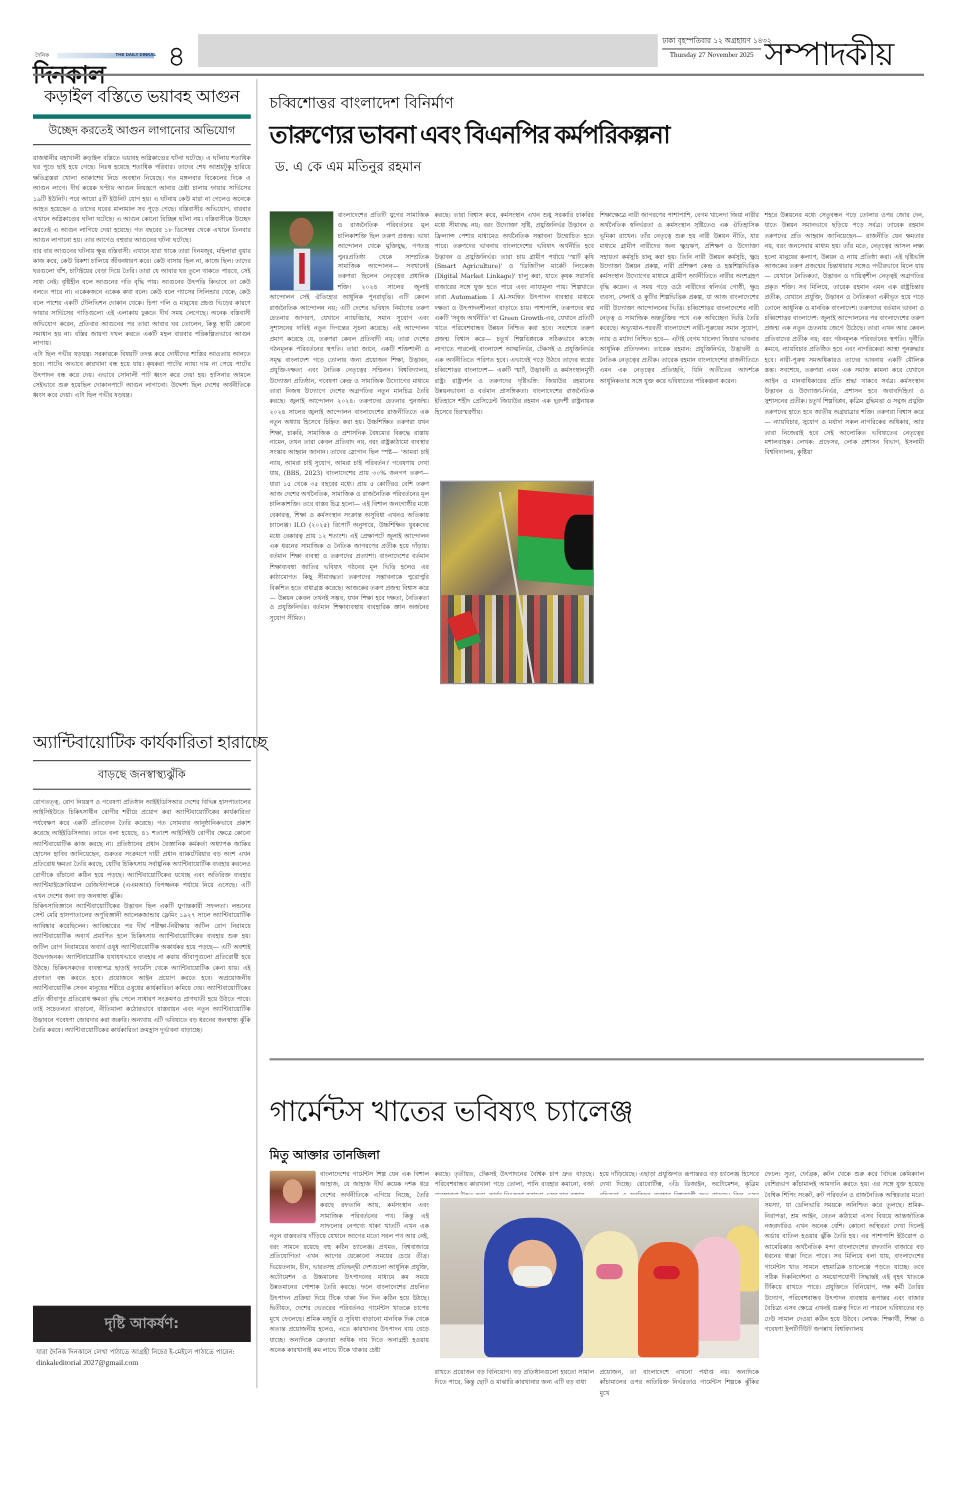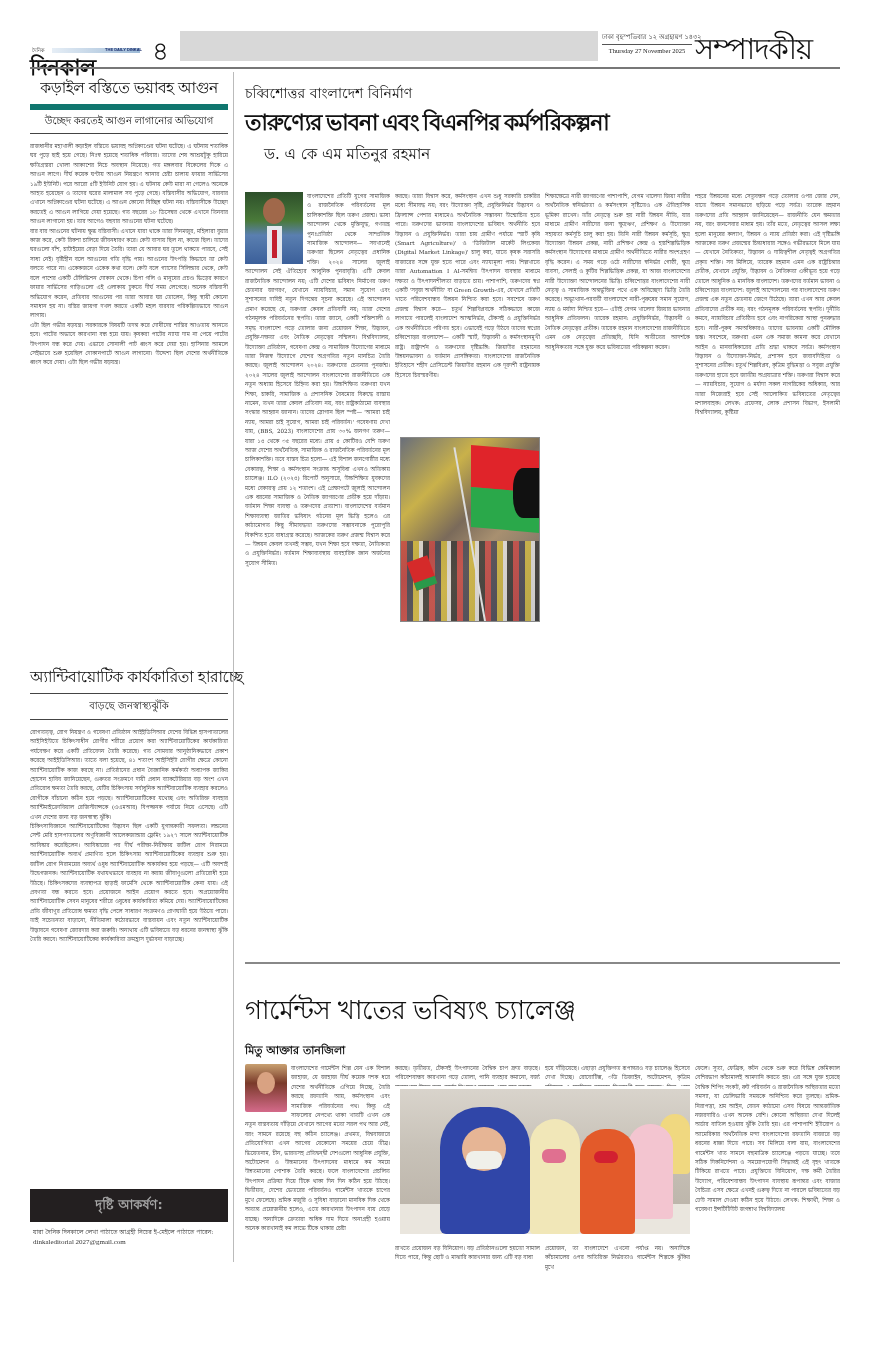--- a/index.html
+++ b/index.html
@@ -19,40 +19,40 @@
   .gray-bar { position: absolute; left: 150px; top: 3px; width: 418px; height: 30px; background: #d8d8d8; }
   .date-box { position: absolute; left: 572px; top: 4px; width: 90px; text-align: center; }
   .date-bn { font-size: 6.5px; border-bottom: 1px solid #555; padding-bottom: 1px; white-space: nowrap; }
   .date-en { font-size: 6.5px; font-family: "Liberation Serif", serif; margin-top: 2px; white-space: nowrap; }
   .section-title { position: absolute; left: 665px; top: -2px; font-size: 29px; font-family: "DejaVu Sans", sans-serif; color:#111; white-space: nowrap; letter-spacing:-1px; }
   .top-rule { position: absolute; left: 30px; top: 67px; width: 810px; height: 2px; background: #777; }
 
   
   .left-col { position: absolute; left: 30px; top: 72px; width: 198px; }
   .story-head { font-family: "DejaVu Sans", sans-serif; font-size: 15.5px; text-align: center; color: #111; padding: 4px 0 2px; letter-spacing: -0.5px; white-space: nowrap;}
-  .story-sub { font-family: Liberation Serif, serif; font-size: 10px; text-align: center; border-top: 6px solid #0f766e; border-bottom: 1.5px solid #444; padding: 3px 0; color: #111; }
+  .story-sub { font-family: Liberation Sans, sans-serif; font-size: 10px; text-align: center; border-top: 4px solid #0f766e; border-bottom: 1.5px solid #444; padding: 3px 0; color: #111; }
   .body-text { font-size: 5.6px; line-height: 9.4px; text-align: justify; color: #333; }
   .p { margin-top: 0; }
 
   .fire-body { margin-top: 8px; height: 505px; overflow: hidden; }
   .anti-head { margin-top: 14px; font-size: 15.5px; border-bottom: 1px solid #444; }
   .anti-sub { border-top: none; font-size: 10px; text-align:center; font-family:"DejaVu Sans",sans-serif; padding: 4px 0; border-bottom: 1.5px solid #444; }
   .anti-body { margin-top: 8px; height: 455px; overflow: hidden; }
 
   .attention-box { margin-top: 6px; background: #231f20; color: #a3a3a3; text-align: center; font-family: "DejaVu Sans", sans-serif; font-weight: bold; font-size: 13px; padding: 6px 0; }
   .attention-text { font-size: 6px; line-height: 9.5px; margin-top: 5px; padding: 0 3px; color:#333; }
   .attention-email { font-family: "Liberation Serif", serif; font-size: 7px; }
 
   .col-divider { position: absolute; left: 233px; top: 72px; width: 1px; height: 1190px; background: #bbb; }
 
   
   .main { position: absolute; left: 245px; top: 72px; width: 595px; }
   .kicker { font-family: "DejaVu Sans", sans-serif; font-size: 14px; color: #111; margin-top: 10px; white-space:nowrap;}
   .headline { font-family: Liberation Serif, serif; font-size: 22px; font-weight: bold; color: #111; letter-spacing: -1px; line-height: 34px; white-space:nowrap;}
-  .byline { font-family: "DejaVu Sans", sans-serif; font-size: 15px; color:#111; margin-top: 2px; margin-left: 19px; }
+  .byline { font-family: "DejaVu Sans", sans-serif; font-size: 12px; color:#111; margin-top: 2px; margin-left: 5px; }
 
   .cols { position: absolute; top: 120px; left: 0; width: 595px; height: 740px; }
   .col { position: absolute; top: 0; width: 145px; height: 740px; overflow: hidden; }
   .col1 { left: 0; } .col2 { left: 150px; } .col3 { left: 300px; } .col4 { left: 450px; }
   .author-photo { float: left; width: 58px; height: 72px; margin: 0 4px 2px 0; background: linear-gradient(180deg,#2d4f2a 0%,#4a7a3a 40%,#5a7fb0 60%,#3b5f9a 100%); position: relative; }
   .author-photo .face { position:absolute; left:18px; top:6px; width:22px; height:26px; border-radius:50%; background:#a0684a; }
   .author-photo .tie { position:absolute; left:27px; top:38px; width:5px; height:28px; background:#c42030; }
   .author-photo .shirt { position:absolute; left:22px; top:34px; width:15px; height:38px; background:#e4e8ee; }
 
   .rally-photo { position: absolute; left: 155px; top: 245px; width: 140px; height: 185px; border: 1px solid #888;

